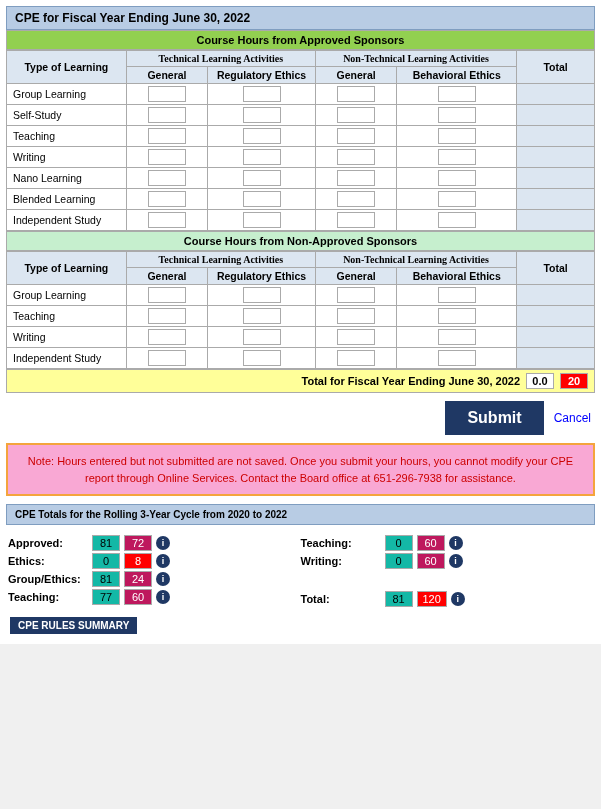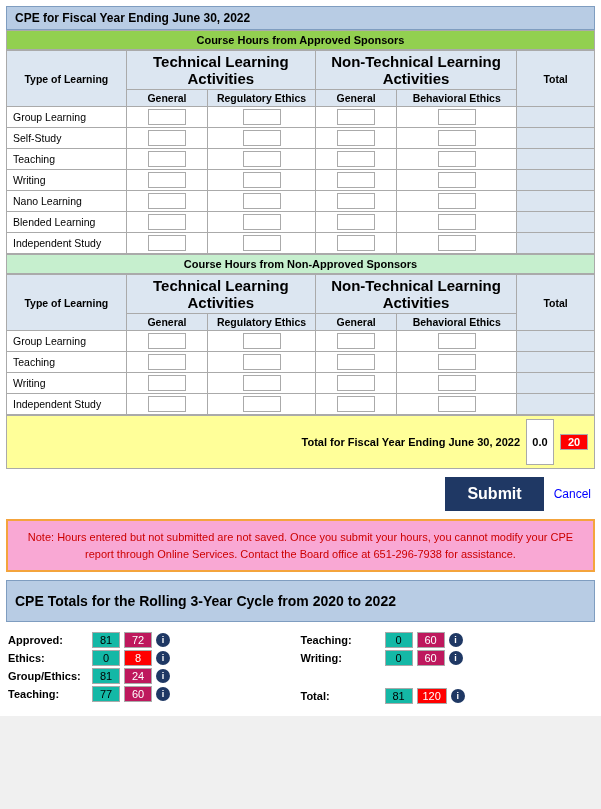--- a/index.html
+++ b/index.html
@@ -54,21 +54,22 @@
       padding-left: 6px;
     }
     table.cpe-table .type-of-learning-header {
       background: #dce6f1;
       text-align: center;
       font-weight: bold;
     }
     table.cpe-table .subheader-group {
       background: #dce6f1;
       font-weight: bold;
-      font-size: 15px;
+      font-size: 10px;
+      font-family: Liberation Serif, serif;
     }
     .input-cell input {
       width: 38px;
       height: 16px;
       border: 1px solid #aaa;
       font-size: 10px;
       text-align: center;
     }
     .total-col {
       background: #dce6f1;
@@ -83,21 +84,21 @@
       display: flex;
       justify-content: flex-end;
       align-items: center;
       gap: 6px;
       font-size: 11px;
       font-weight: bold;
     }
     .total-row .total-value {
       background: #fff;
       border: 1px solid #aaa;
-      padding: 16px 4px;
+      padding: 1px 4px;
       min-width: 28px;
       text-align: center;
     }
     .total-row .total-value-red {
       background: #ff0000;
       color: #fff;
       border: 1px solid #aaa;
       padding: 1px 4px;
       min-width: 28px;
       text-align: center;
@@ -139,23 +140,23 @@
       line-height: 1.5;
     }
 
     
     .totals-section {
       margin-top: 8px;
     }
     .totals-title {
       background: #b8cce4;
       border: 1px solid #7f9dc0;
-      padding: 12px 8px;
-      font-weight: bold;
-      font-size: 14px;
+      padding: 4px 8px;
+      font-weight: bold;
+      font-size: 10px;
       margin-bottom: 4px;
     }
     .totals-row {
       display: flex;
       align-items: center;
       gap: 4px;
       margin: 2px 0;
     }
     .totals-label {
       font-weight: bold;
@@ -427,15 +428,16 @@
         </div>
         <div class="totals-row" style="margin-top:22px;">
           <span class="totals-label">Total:</span>
           <span class="totals-val">81</span>
           <span class="totals-val-red">120</span>
           <span class="info-icon">i</span>
         </div>
       </div>
     </div>
 
+    <button class="cpe-rules-btn">CPE RULES SUMMARY</button>
   </div>
 
 </div>
 
 </body></html>

